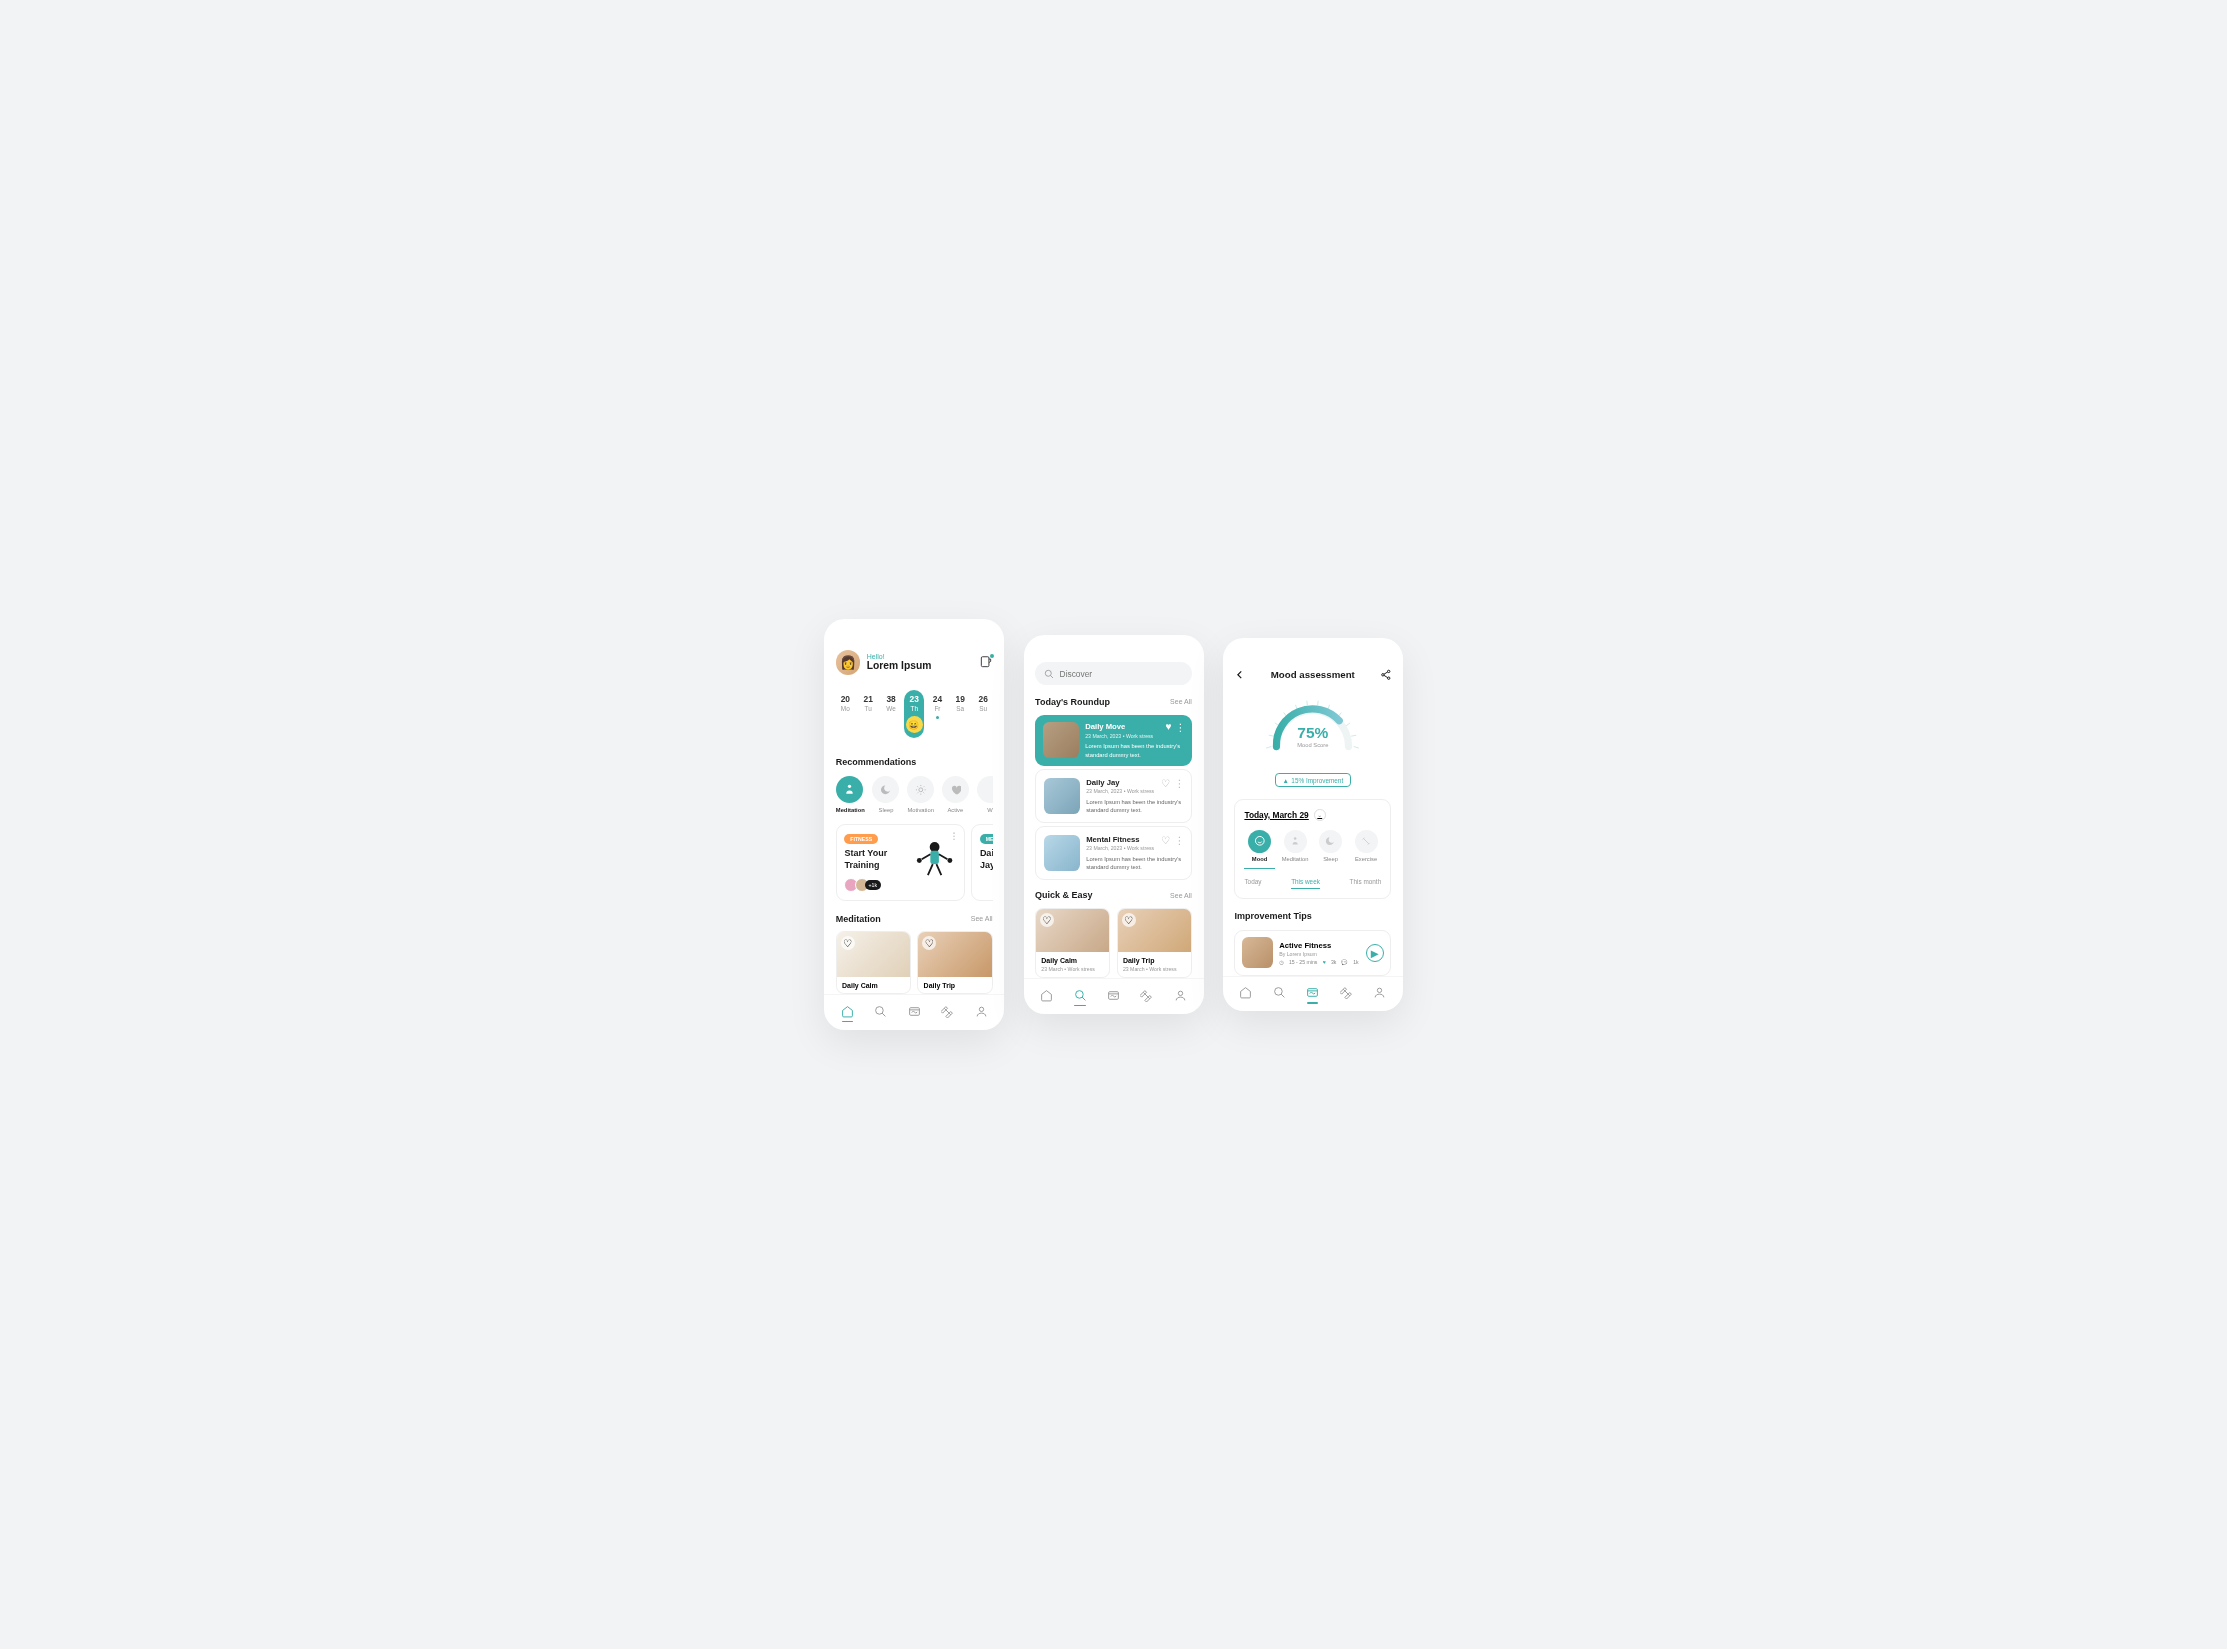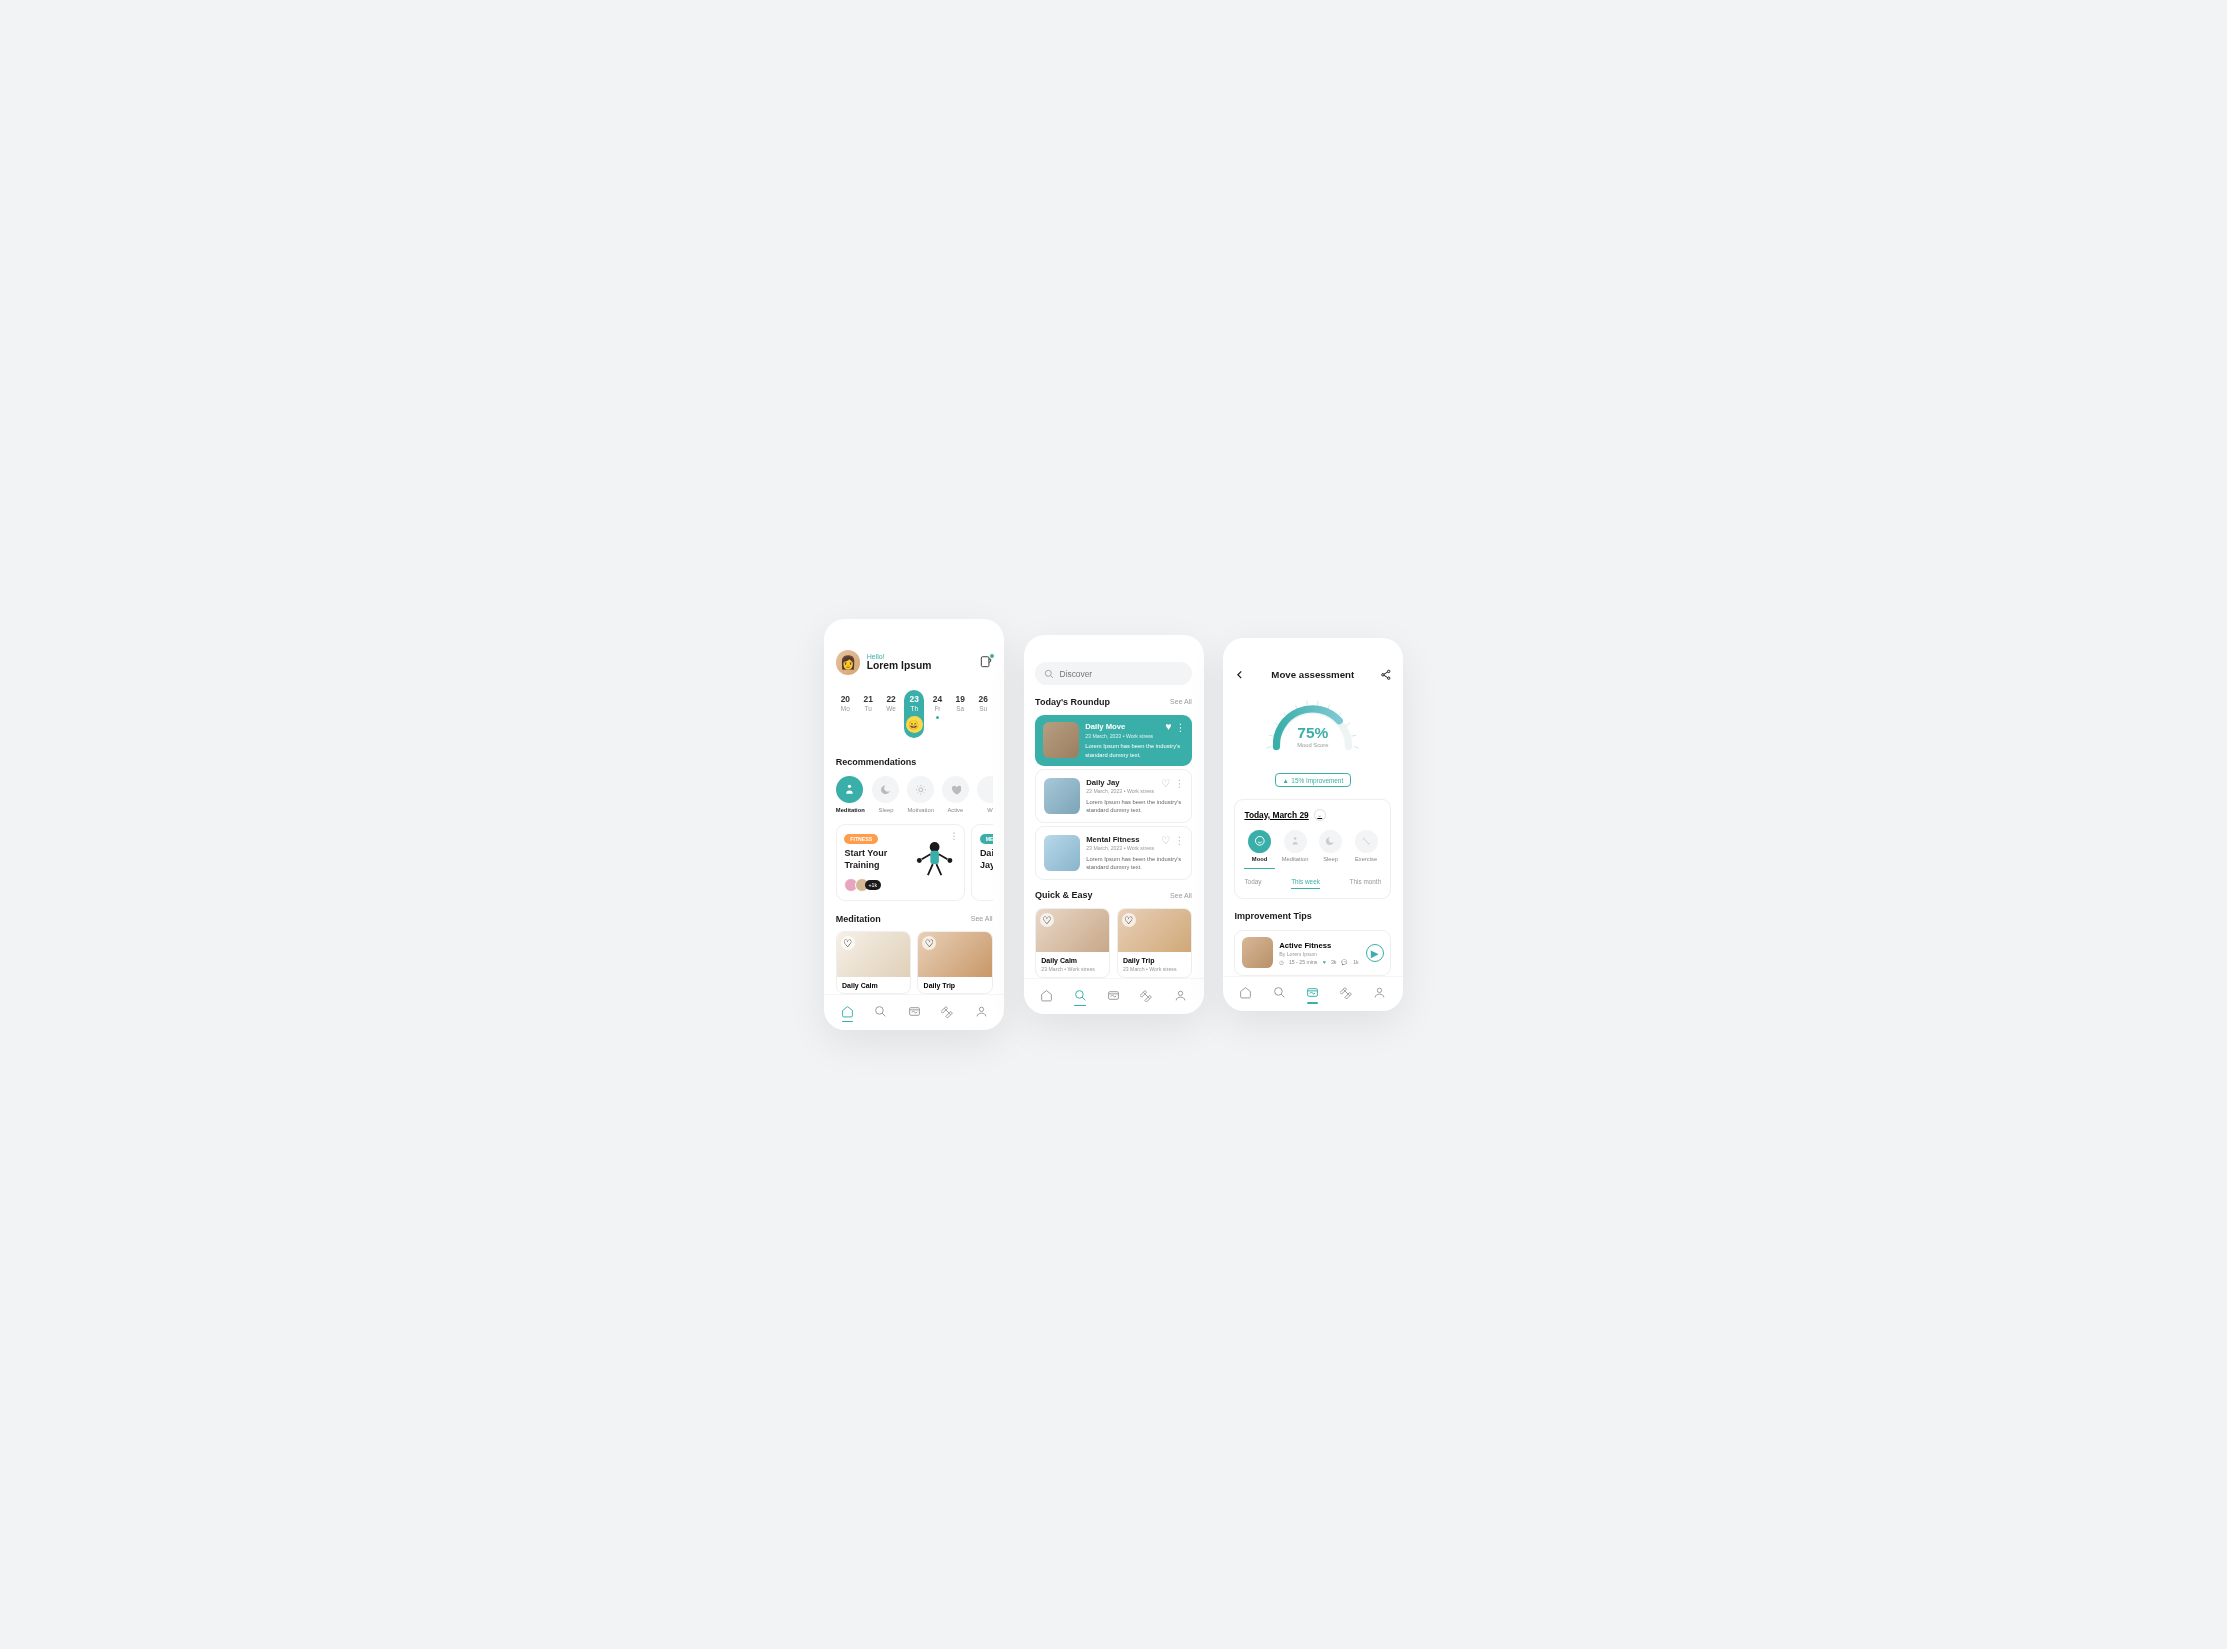--- a/index.html
+++ b/index.html
@@ -144,21 +144,21 @@
     <div class="date-row">
       <div class="date-item">
           <div class="date-num">20</div>
           <div class="date-day">Mo</div>
         </div>
       <div class="date-item">
           <div class="date-num">21</div>
           <div class="date-day">Tu</div>
         </div>
       <div class="date-item">
-          <div class="date-num">22</div>
+          <div class="date-num">38</div>
           <div class="date-day">We</div>
         </div>
       <div class="date-item selected">
           <div class="date-num">23</div>
           <div class="date-day">Th</div>
           <div class="date-emoji">😄</div>
         </div>
       <div class="date-item">
           <div class="date-num">24</div>
           <div class="date-day">Fr</div>
@@ -406,21 +406,21 @@
 </div>
 
 <div class="phone">
   <div class="phone-content">
     <div class="s3-header">
       <div>
           <svg width="11.6" height="11.6" viewBox="0 0 24 24" fill="none" stroke="#1a1a1a" stroke-width="2.5">
             <path d="M15 19l-7-7 7-7"></path>
           </svg>
         </div>
-      <div class="s3-title">Move assessment</div>
+      <div class="s3-title">Mood assessment</div>
       <div>
           <svg width="11.6" height="11.6" viewBox="0 0 24 24" fill="none" stroke="#1a1a1a" stroke-width="2">
             <circle cx="18" cy="5" r="2.5"></circle>
             <circle cx="6" cy="12" r="2.5"></circle>
             <circle cx="18" cy="19" r="2.5"></circle>
             <path d="M8 11l8-5M8 13l8 5"></path>
           </svg>
         </div>
     </div>
 

